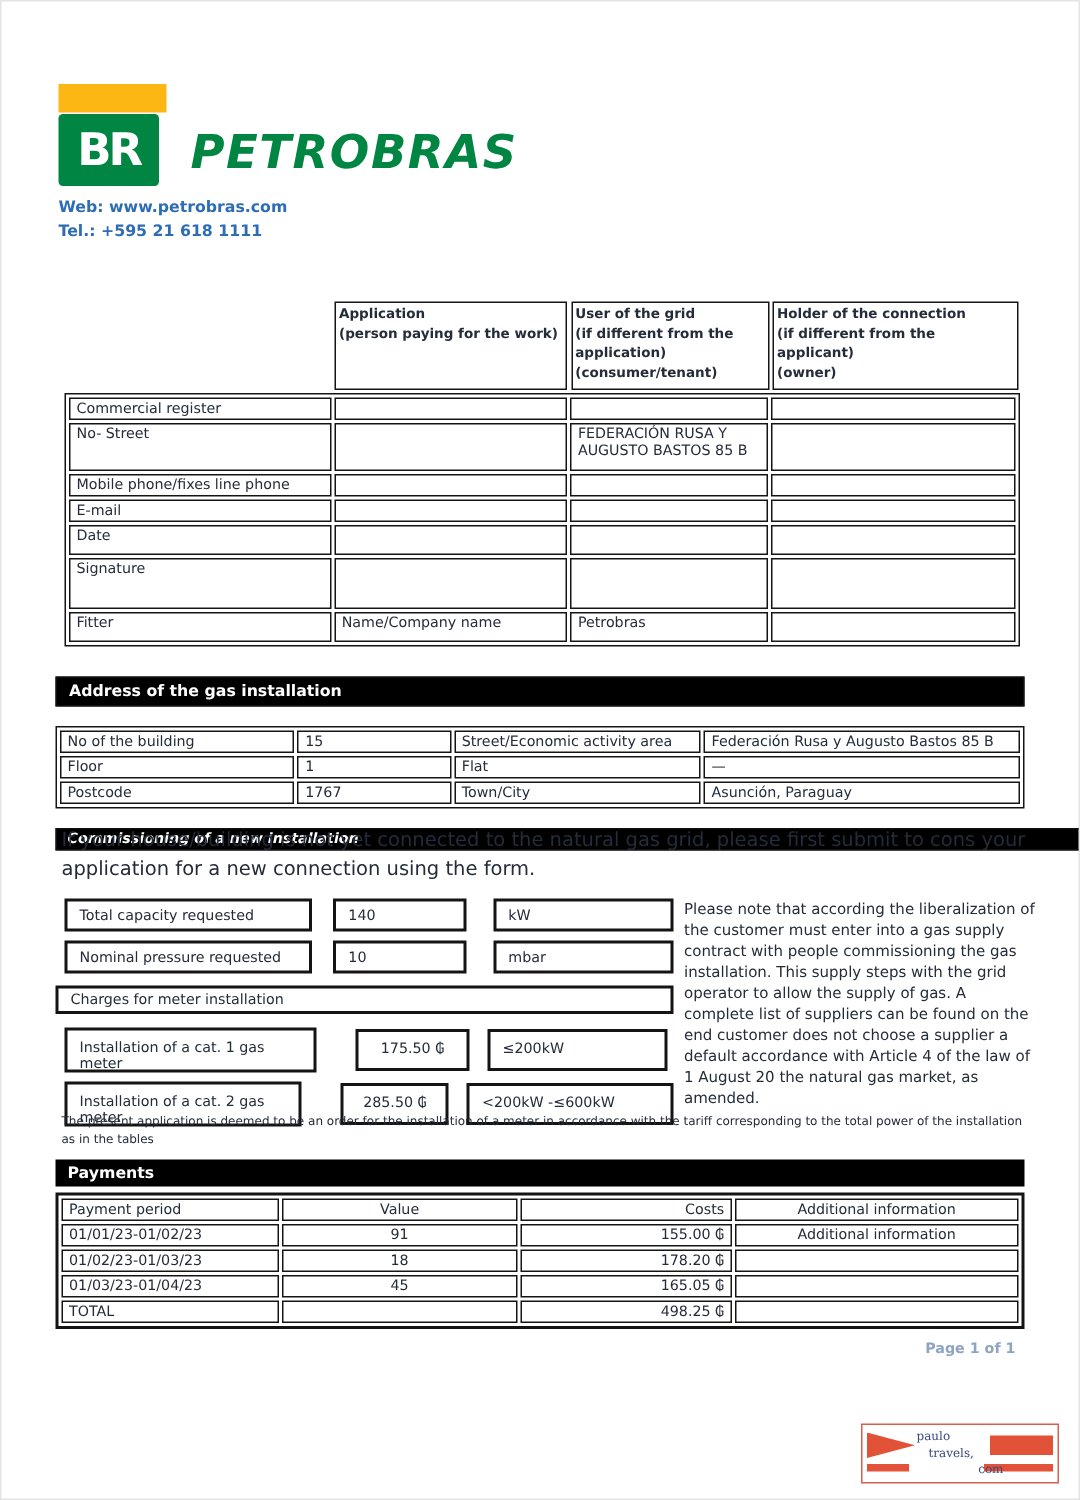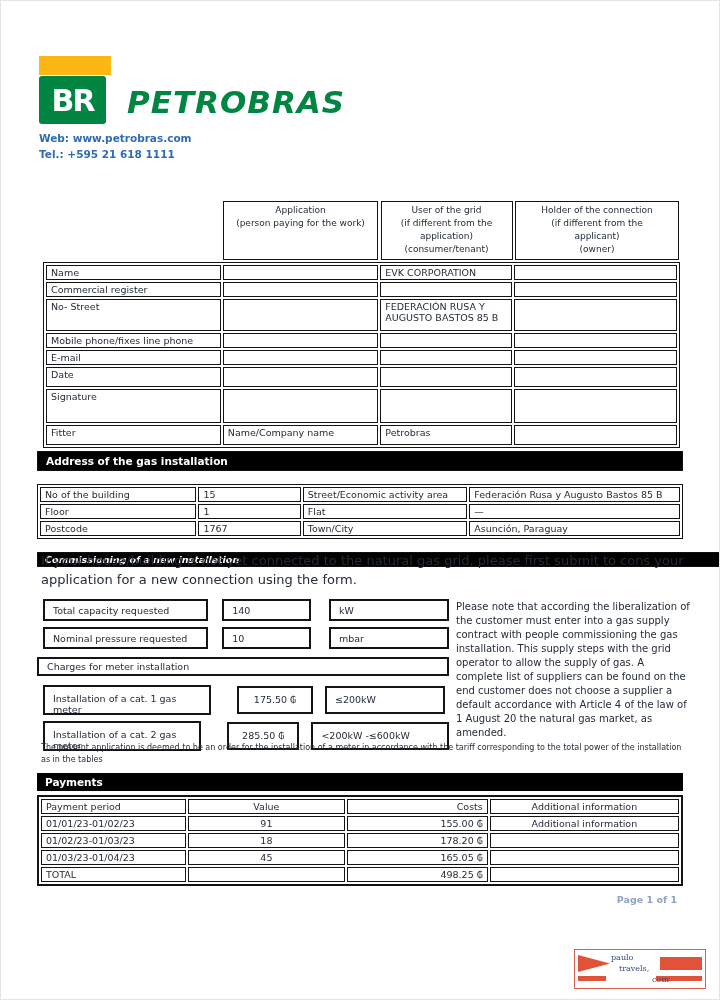--- a/index.html
+++ b/index.html
@@ -17,21 +17,21 @@
   .logo-green span { color:#ffffff; font-weight:bold; font-size:30px; letter-spacing:-2px; }
   .brand-name { color:#008542; font-weight:bold; font-style:italic; font-size:31px; letter-spacing:1px; margin-left:16px; margin-bottom:4px; }
   .brand-contact { margin-top:6px; color:#2e6db4; font-weight:bold; font-size:10.5px; line-height:1.55; }
 
   
   .section-bar { background:#000000; color:#fff; font-weight:bold; border:1.5px solid #101010; }
 
   
   .applicant { position:absolute; left:42px; top:200px; width:637px; }
   .app-headers { display:flex; margin-left:180px; }
-  .hcell { border:1.5px solid #141414; text-align:center; font-weight:normal; font-size:9px;
+  .hcell { border:1.5px solid #141414; text-align:left; font-weight:bold; font-size:9px;
            line-height:1.45; padding:2px 2px 3px; white-space:pre-line; margin-right:2.5px; }
   .hc1 { width:155px; } .hc2 { width:132px; } .hc3 { width:164px; margin-right:0; }
   .body-wrap { border:1.5px solid #141414; margin-top:2px; }
   table.boxed { border-collapse:separate; border-spacing:2.5px; width:100%; table-layout:fixed; }
   table.boxed td { border:1.3px solid #141414; font-size:9.5px; padding:1px 4px; vertical-align:top; background:#fff; }
   .applicant col.c1{width:172px;} .applicant col.c2{width:153px;} .applicant col.c3{width:130px;} .applicant col.c4{width:160px;}
   td.pre { white-space:pre-line; }
   tr.row-signature td { height:34px; }
   tr.row-date td { height:20px; }
   tr.row-fitter td { height:20px; }
@@ -119,26 +119,20 @@
     <div class="body-wrap">
       <table class="boxed">
         <colgroup>
             <col class="c1">
             <col class="c2">
             <col class="c3">
             <col class="c4">
           </colgroup>
         <tbody>
           <tr>
-            <td>Name</td>
-            <td></td>
-            <td>EVK CORPORATION</td>
-            <td></td>
-          </tr>
-          <tr>
             <td>Commercial register</td>
             <td></td>
             <td></td>
             <td></td>
           </tr>
           <tr class="row-street">
             <td>No- Street</td>
             <td></td>
             <td class="pre">FEDERACIÓN  RUSA Y
 AUGUSTO  BASTOS 85 B</td>

